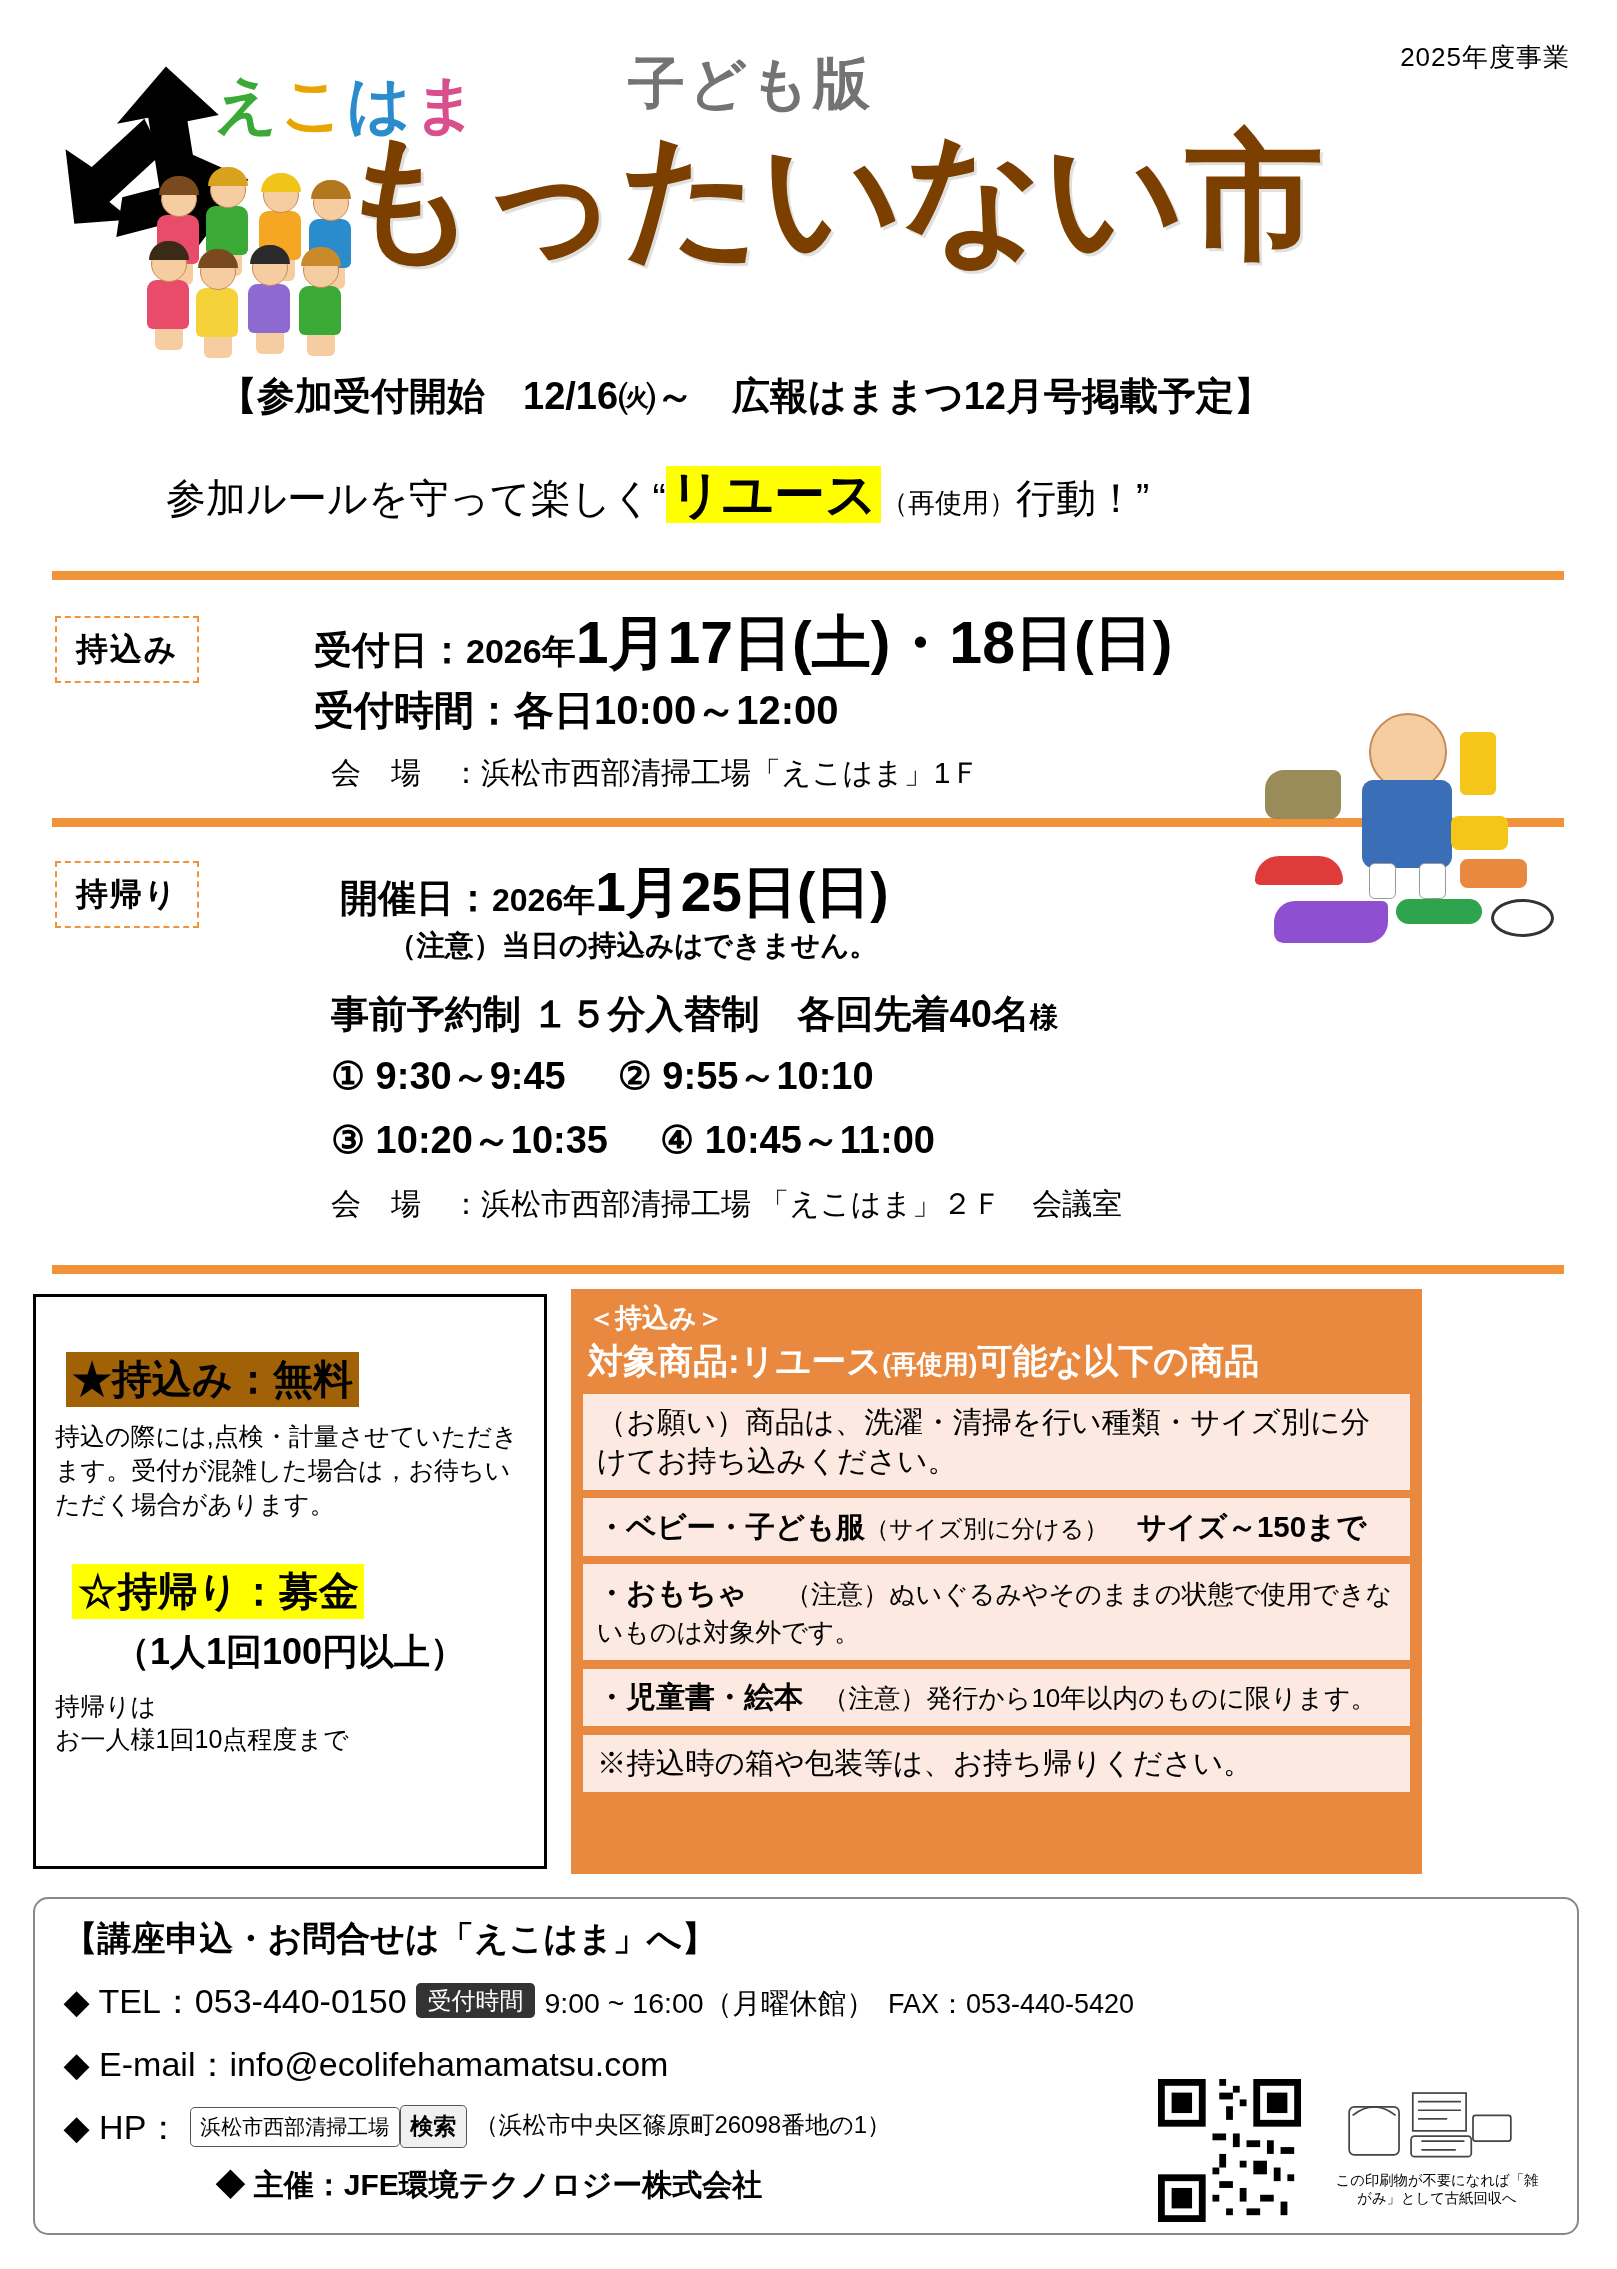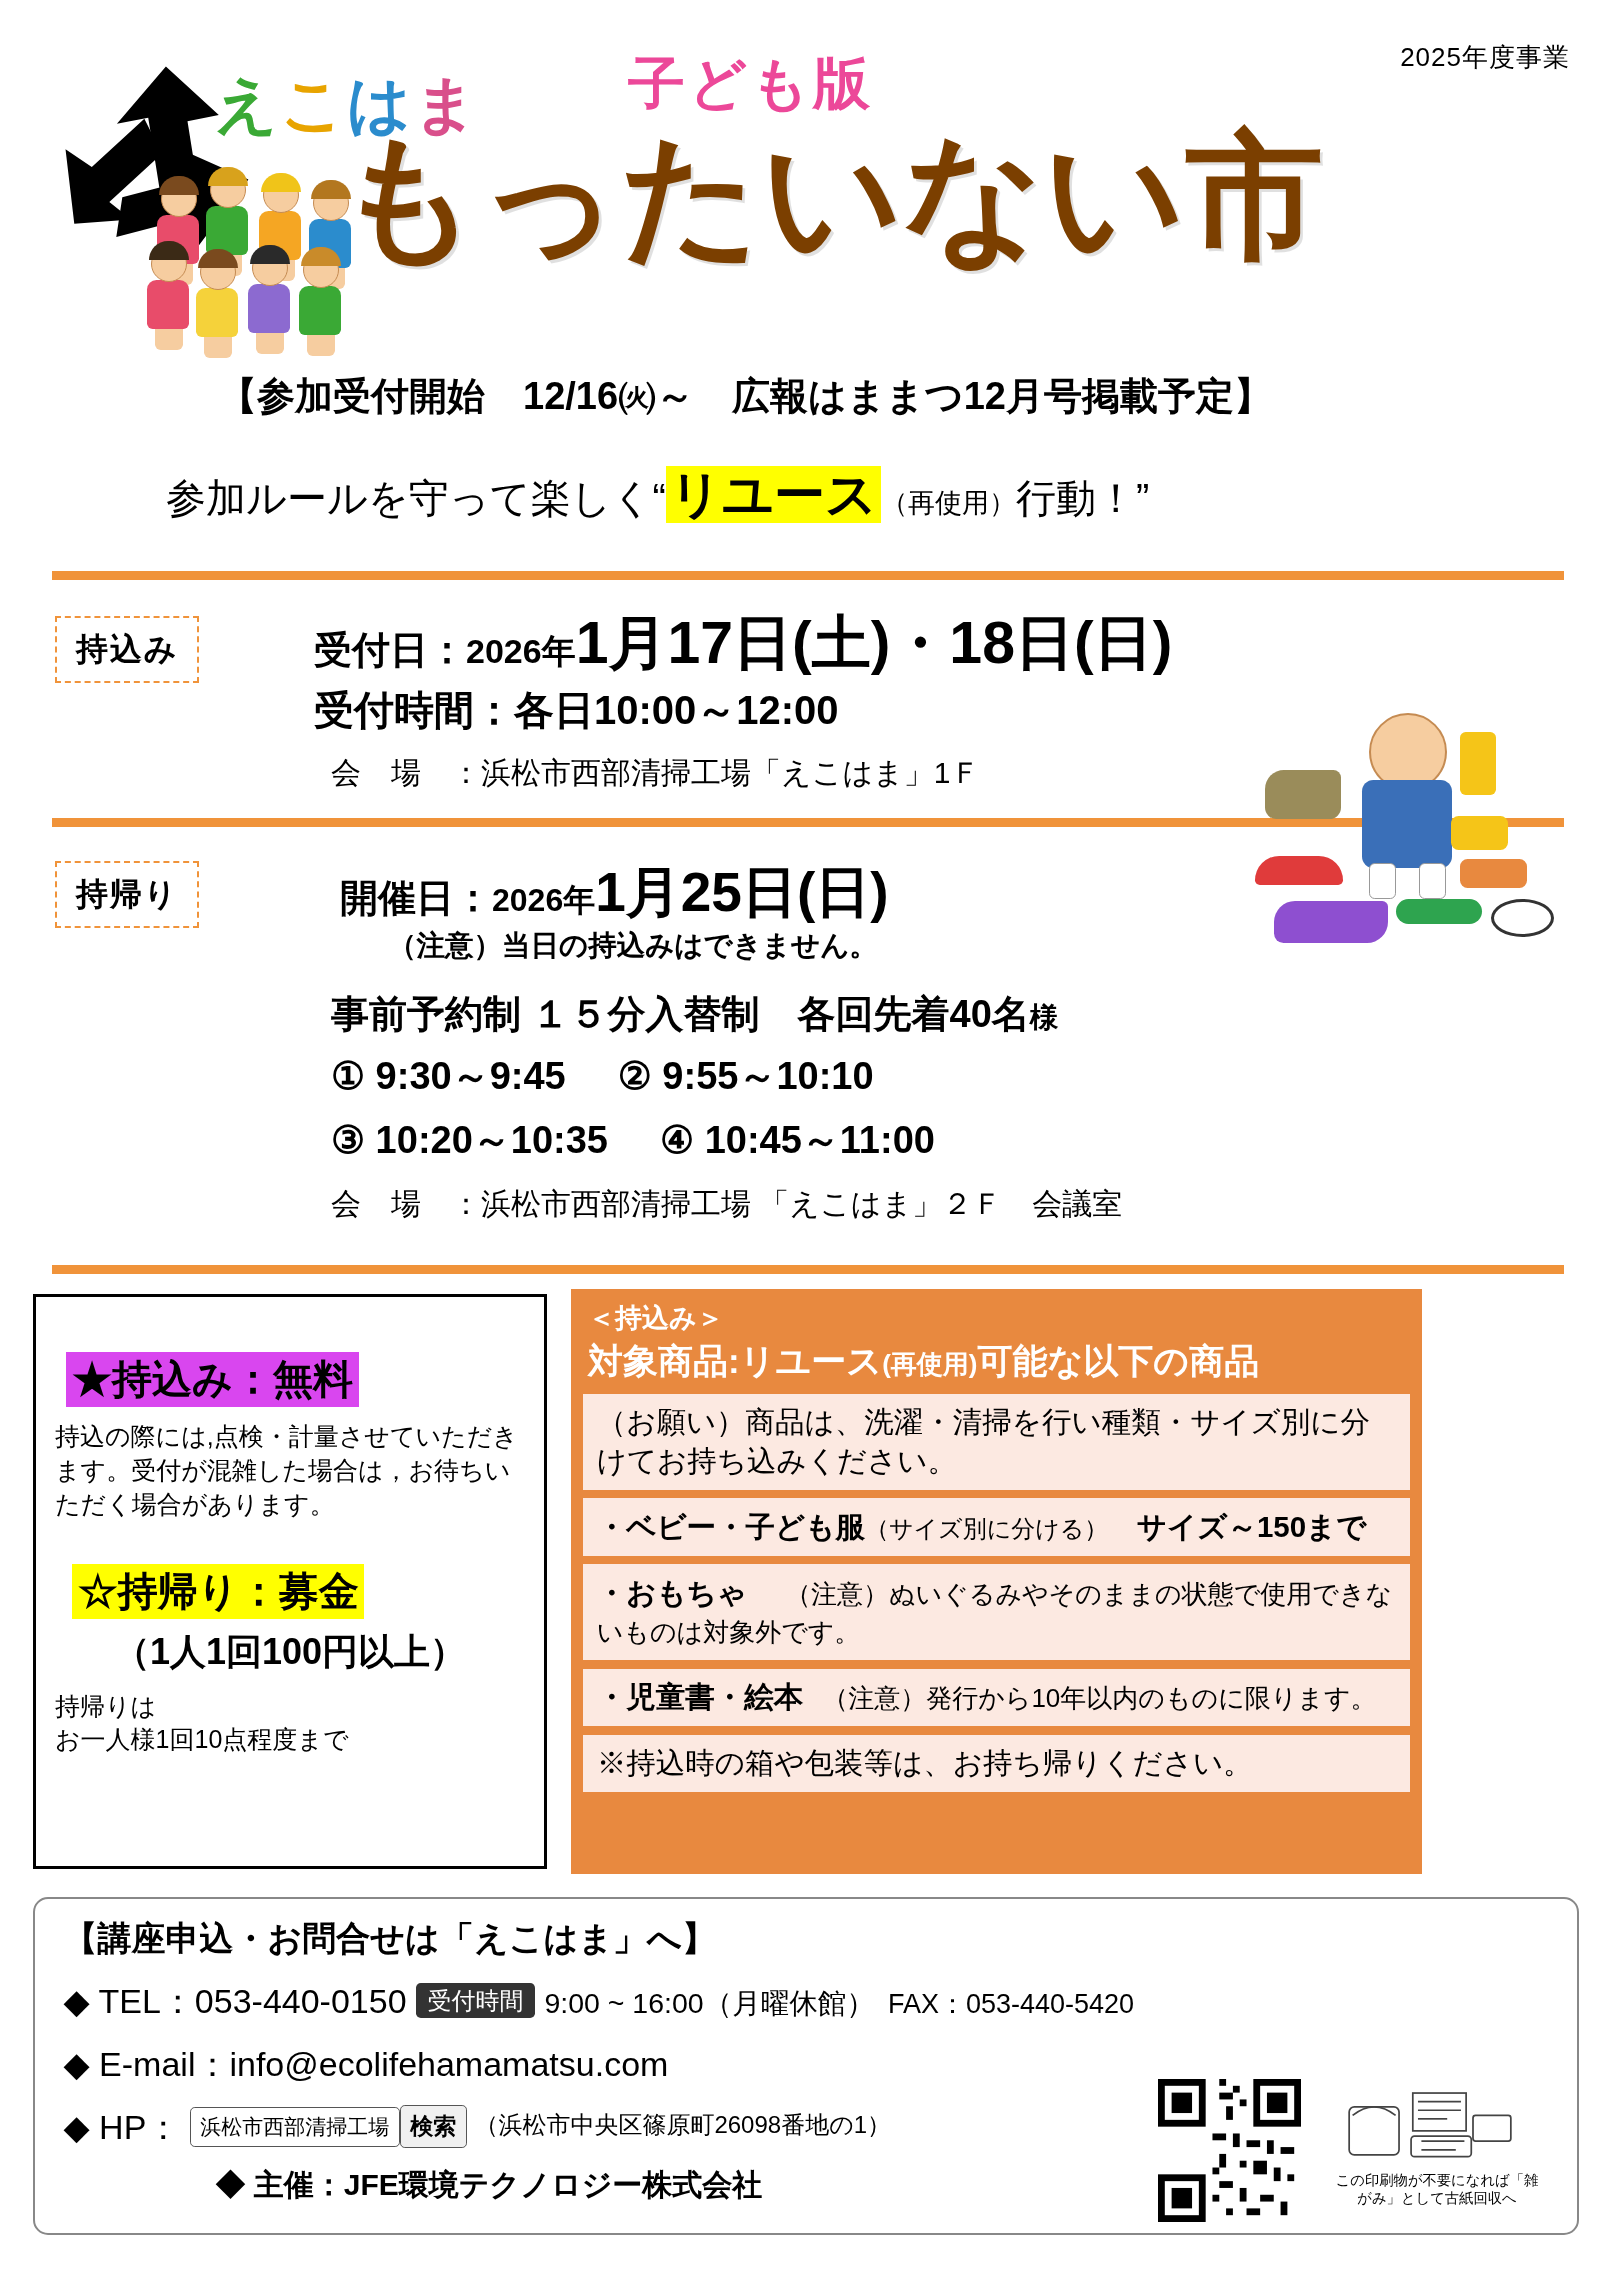--- a/index.html
+++ b/index.html
@@ -87,21 +87,21 @@
     width: 28.5px; height: 21px; margin: 0 auto;
     background: #f6cda0; border-radius: 0 0 5.7px 5.7px;
   }
 
   .title-sub {
     position: absolute;
     left: 628px;
     top: 46px;
     font-size: 57px;
     font-weight: bold;
-    color: #ec4899;
+    color: #737373;
     letter-spacing: 3.8px;
   }
   .title-main {
     position: absolute;
     left: 338px;
     top: 105px;
     font-size: 138px;
     font-weight: bold;
     color: #7b3f00;
     letter-spacing: 0px;
@@ -215,21 +215,21 @@
   .leftbox {
     position: absolute;
     left: 33px; top: 1294px;
     width: 514px; height: 575px;
     border: 3.8px solid #000;
     box-sizing: border-box;
     padding: 17px 19px;
   }
   .lb-h1 {
     font-size: 40px; font-weight: bold; text-align: center;
-    background: #d946ef; display: inline-block;
+    background: #a16207; display: inline-block;
     margin: 38px 0 0 11.4px; padding: 0 5.7px;
   }
   .lb-p {
     font-size: 25px; line-height: 1.35; margin-top: 13.3px;
   }
   .lb-h2 {
     font-size: 40px; font-weight: bold; text-align: center;
     background: #ffff00; display: inline-block;
     margin: 42px 0 0 17px; padding: 0 5.7px;
   }

